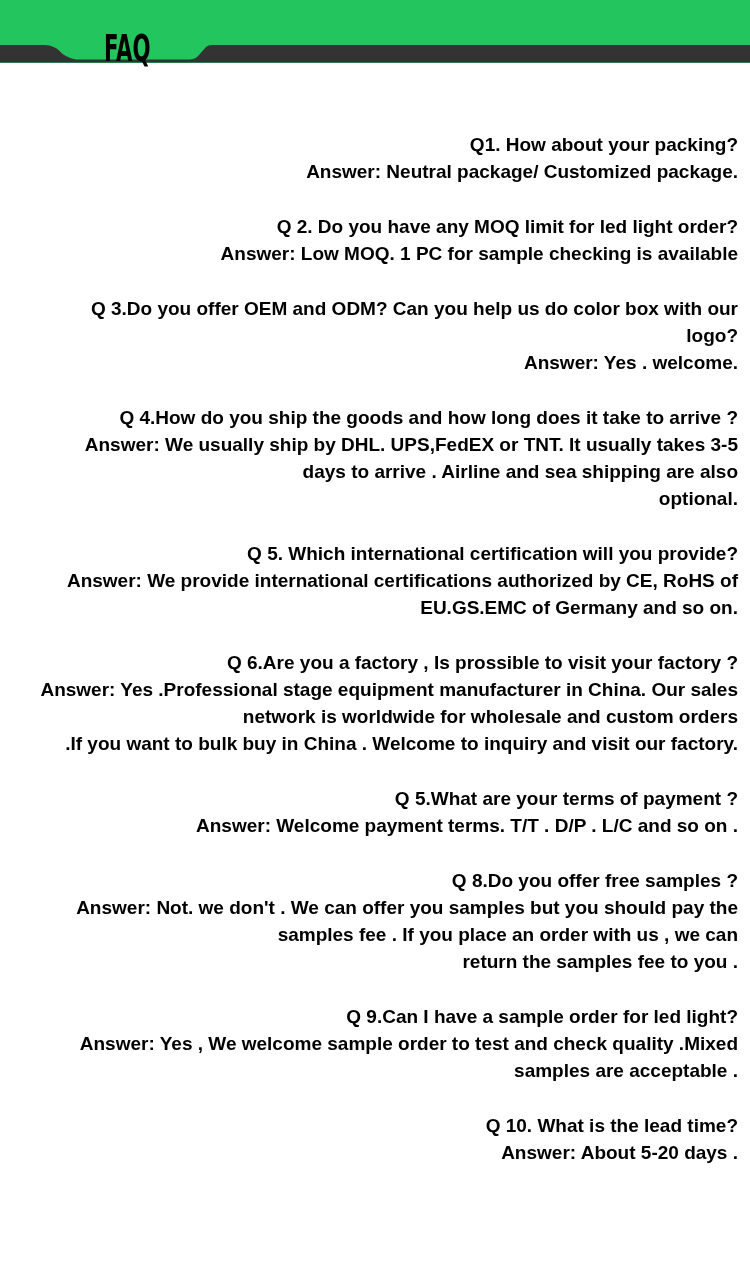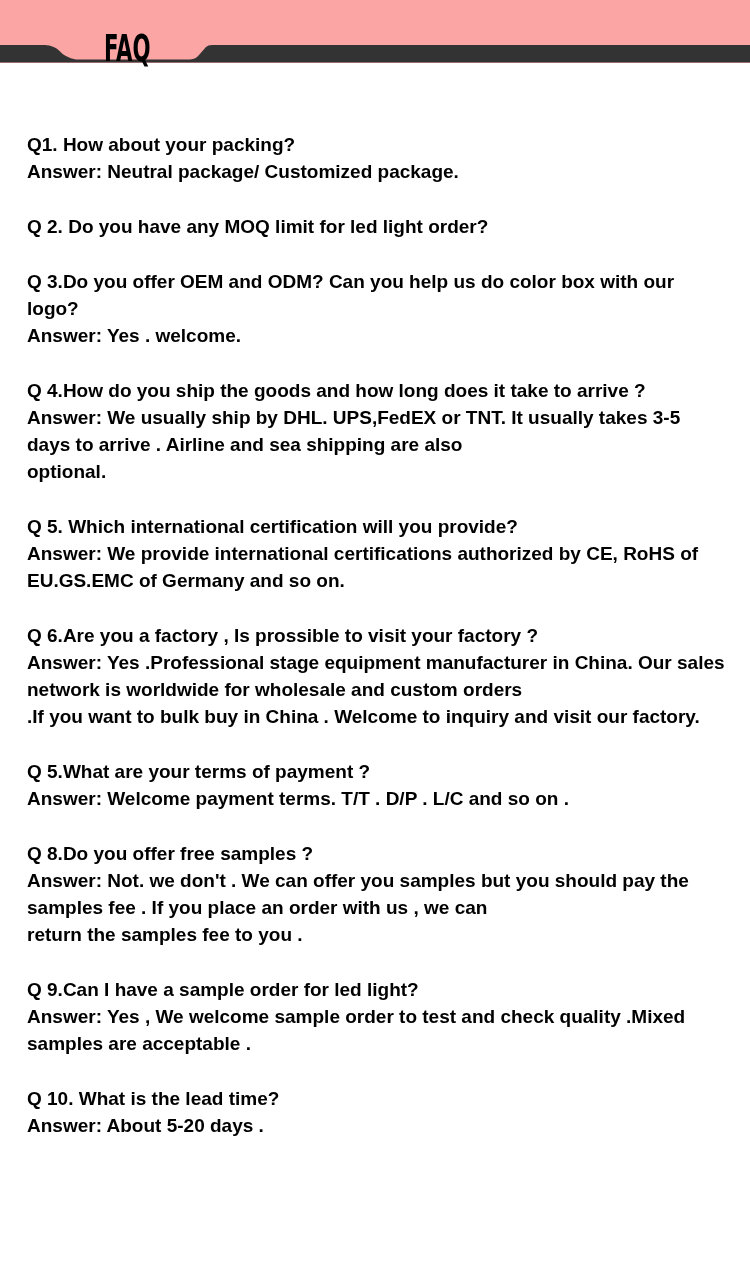--- a/index.html
+++ b/index.html
@@ -3,31 +3,31 @@
 <meta charset="utf-8">
 <style>
   html, body { margin: 0; padding: 0; }
   body {
     width: 750px; height: 1280px;
     background: #ffffff;
     overflow: hidden;
     font-family: "Liberation Sans", sans-serif;
     color: #000000;
   }
-  .faq-header { position: relative; width: 750px; height: 63px; background: #fca5a5; }
+  .faq-header { position: relative; width: 750px; height: 63px; background: #22c55e; }
   .header-ribbon { position: absolute; left: 0; top: 0; display: block; }
   .faq-title {
     position: absolute; left: 104px; top: 29px; margin: 0;
     font-family: "DejaVu Sans", "Liberation Sans", sans-serif;
     font-weight: bold; font-size: 38px; line-height: 38px;
     letter-spacing: 0; white-space: pre;
     transform: scaleX(0.56); transform-origin: 0 0;
     color: #000000;
   }
-  .faq-list { padding: 68px 0 0 27px; }
+  .faq-list { padding: 68px 12px 0 27px; text-align: right; }
   .faq-item { margin: 0 0 28px 0; }
   .faq-question {
     margin: 0; font-size: 19px; font-weight: bold;
     line-height: 27px; white-space: pre;
   }
   .faq-question.regular { font-weight: bold; }
   .faq-answer {
     margin: 0; font-size: 19px; font-weight: bold;
     line-height: 27px; white-space: pre;
   }
@@ -45,20 +45,21 @@
 </header>
 
 <main class="faq-list">
   <section class="faq-item">
     <h2 class="faq-question">Q1. How about your packing?</h2>
     <p class="faq-answer">Answer: Neutral package/ Customized package.</p>
   </section>
 
   <section class="faq-item">
     <h2 class="faq-question">Q 2. Do you have any MOQ limit for led light order?</h2>
+    <p class="faq-answer">Answer: Low MOQ. 1 PC for sample checking is available</p>
   </section>
 
   <section class="faq-item">
     <h2 class="faq-question regular">Q 3.Do you offer OEM and ODM? Can you help us do color box with our
 logo?</h2>
     <p class="faq-answer">Answer: Yes . welcome.</p>
   </section>
 
   <section class="faq-item">
     <h2 class="faq-question">Q 4.How do you ship the goods and how long does it take to arrive ?</h2>

